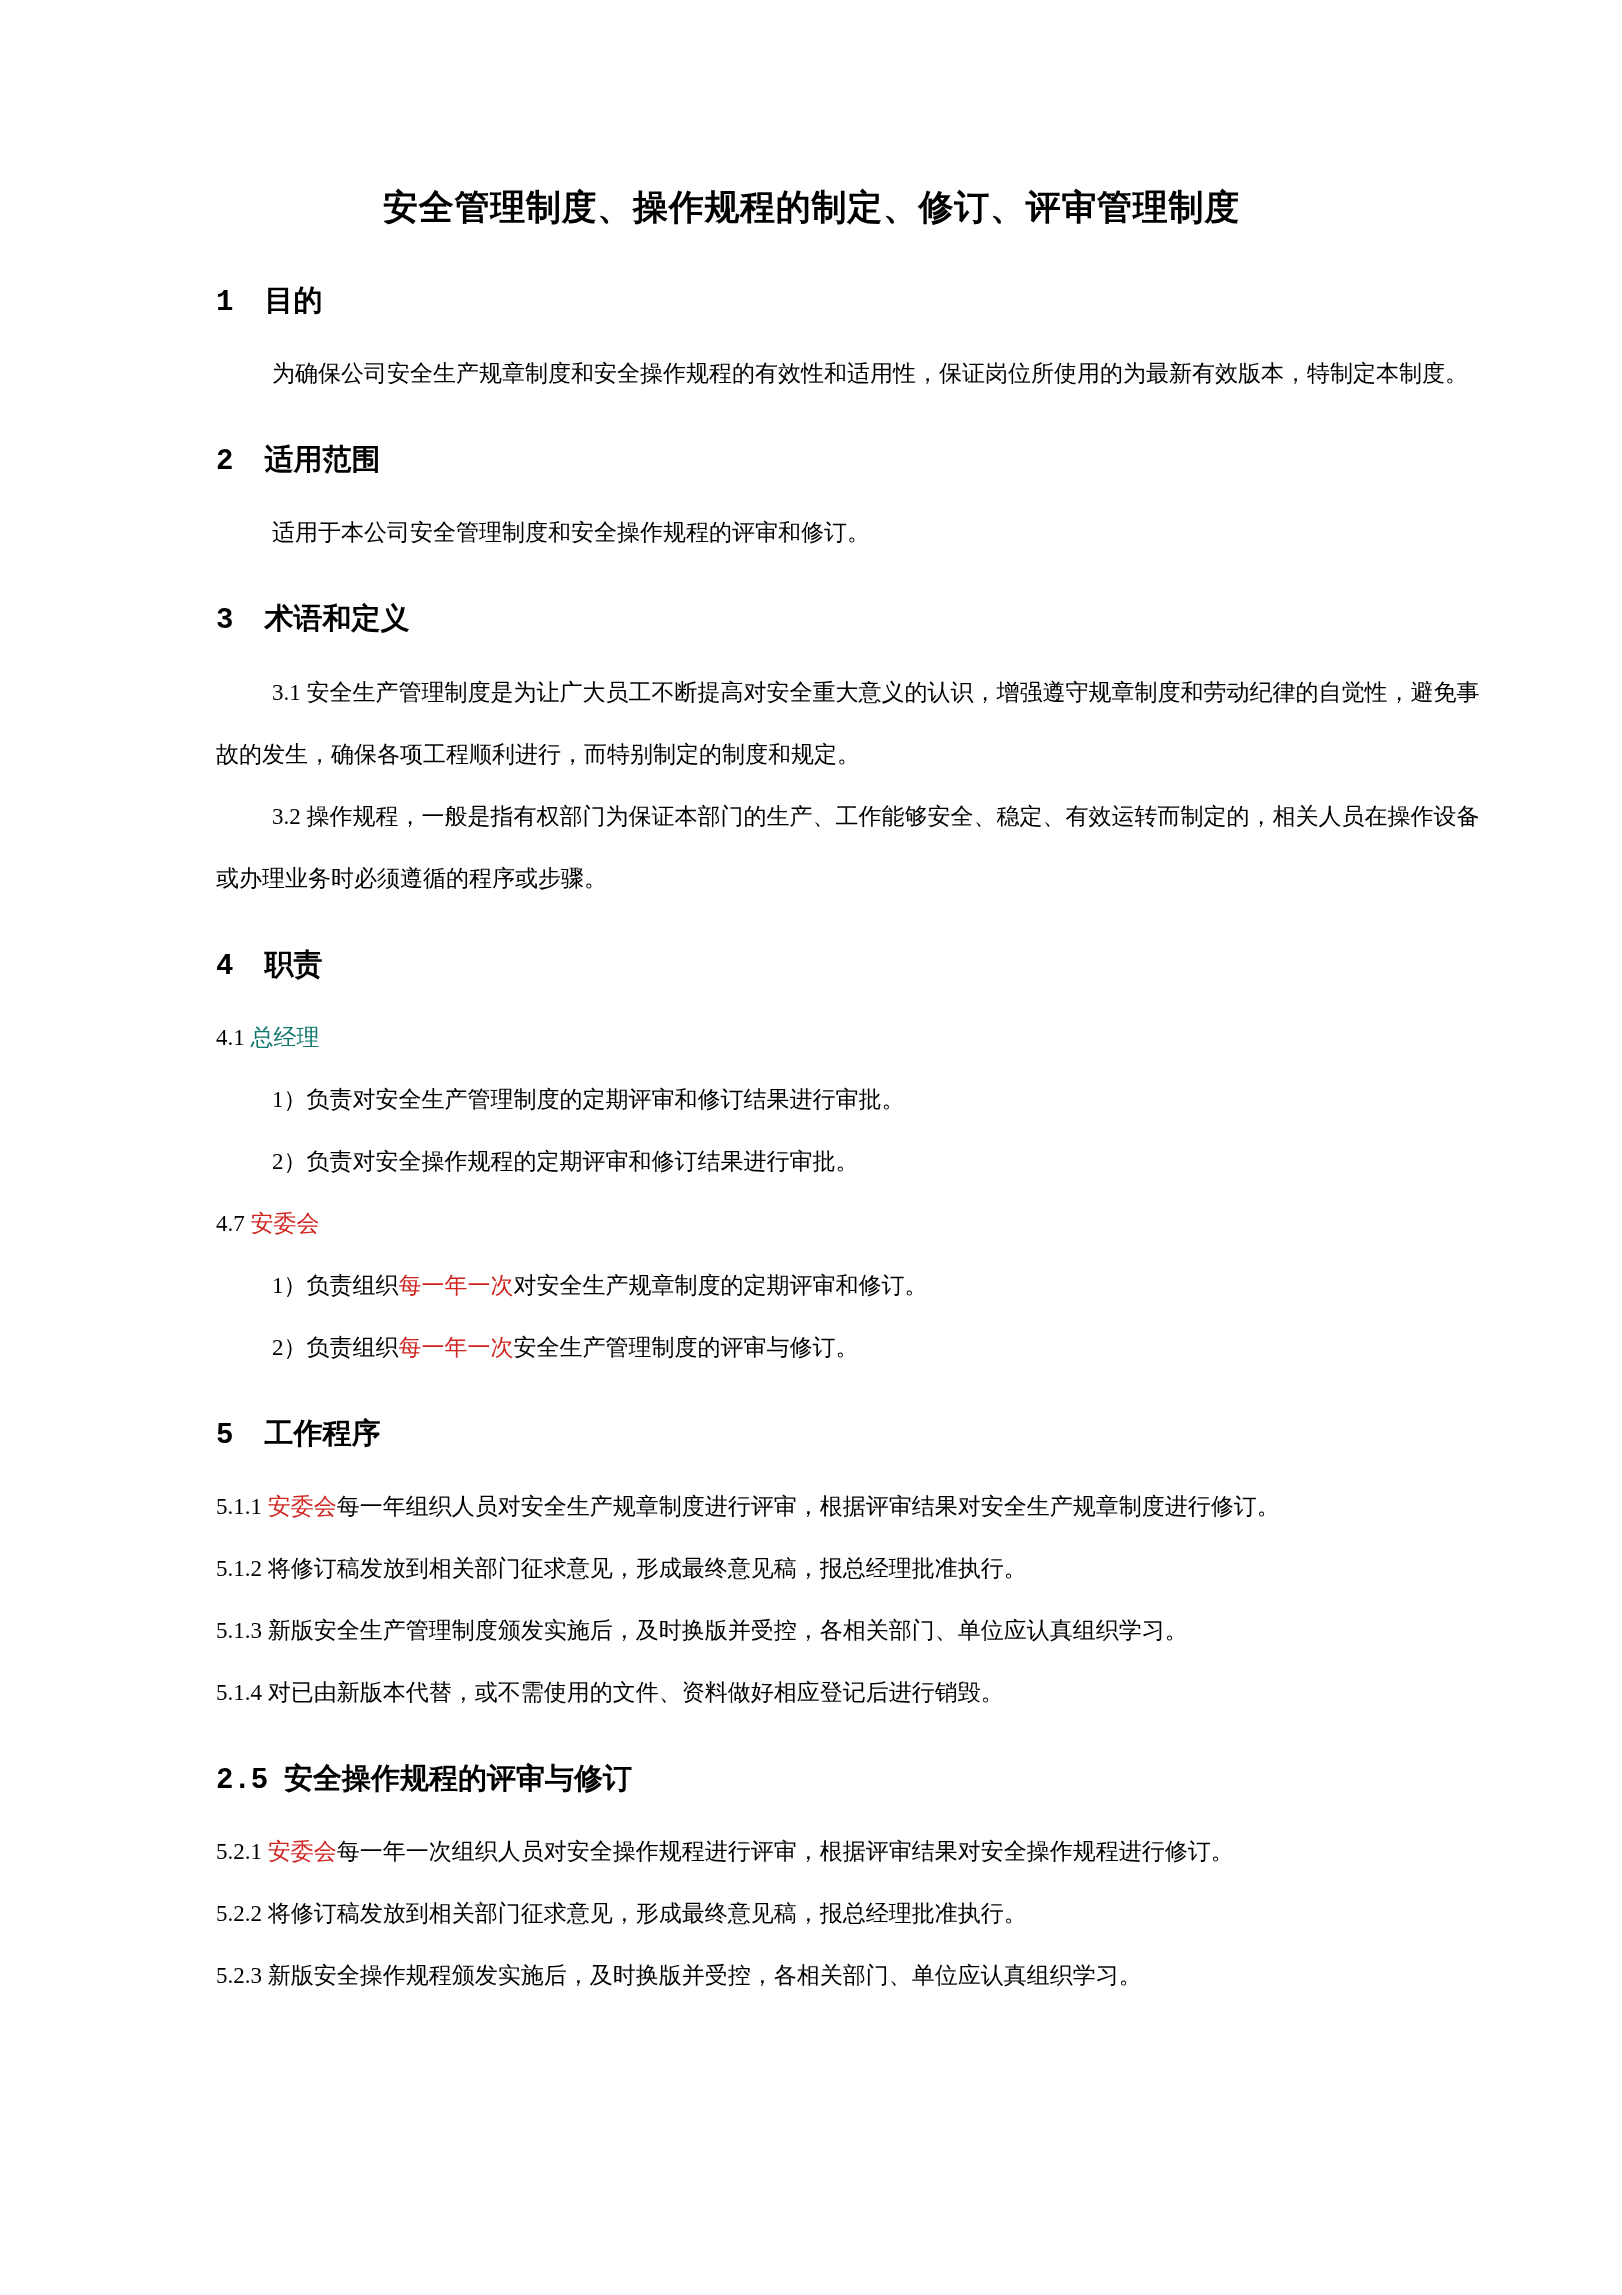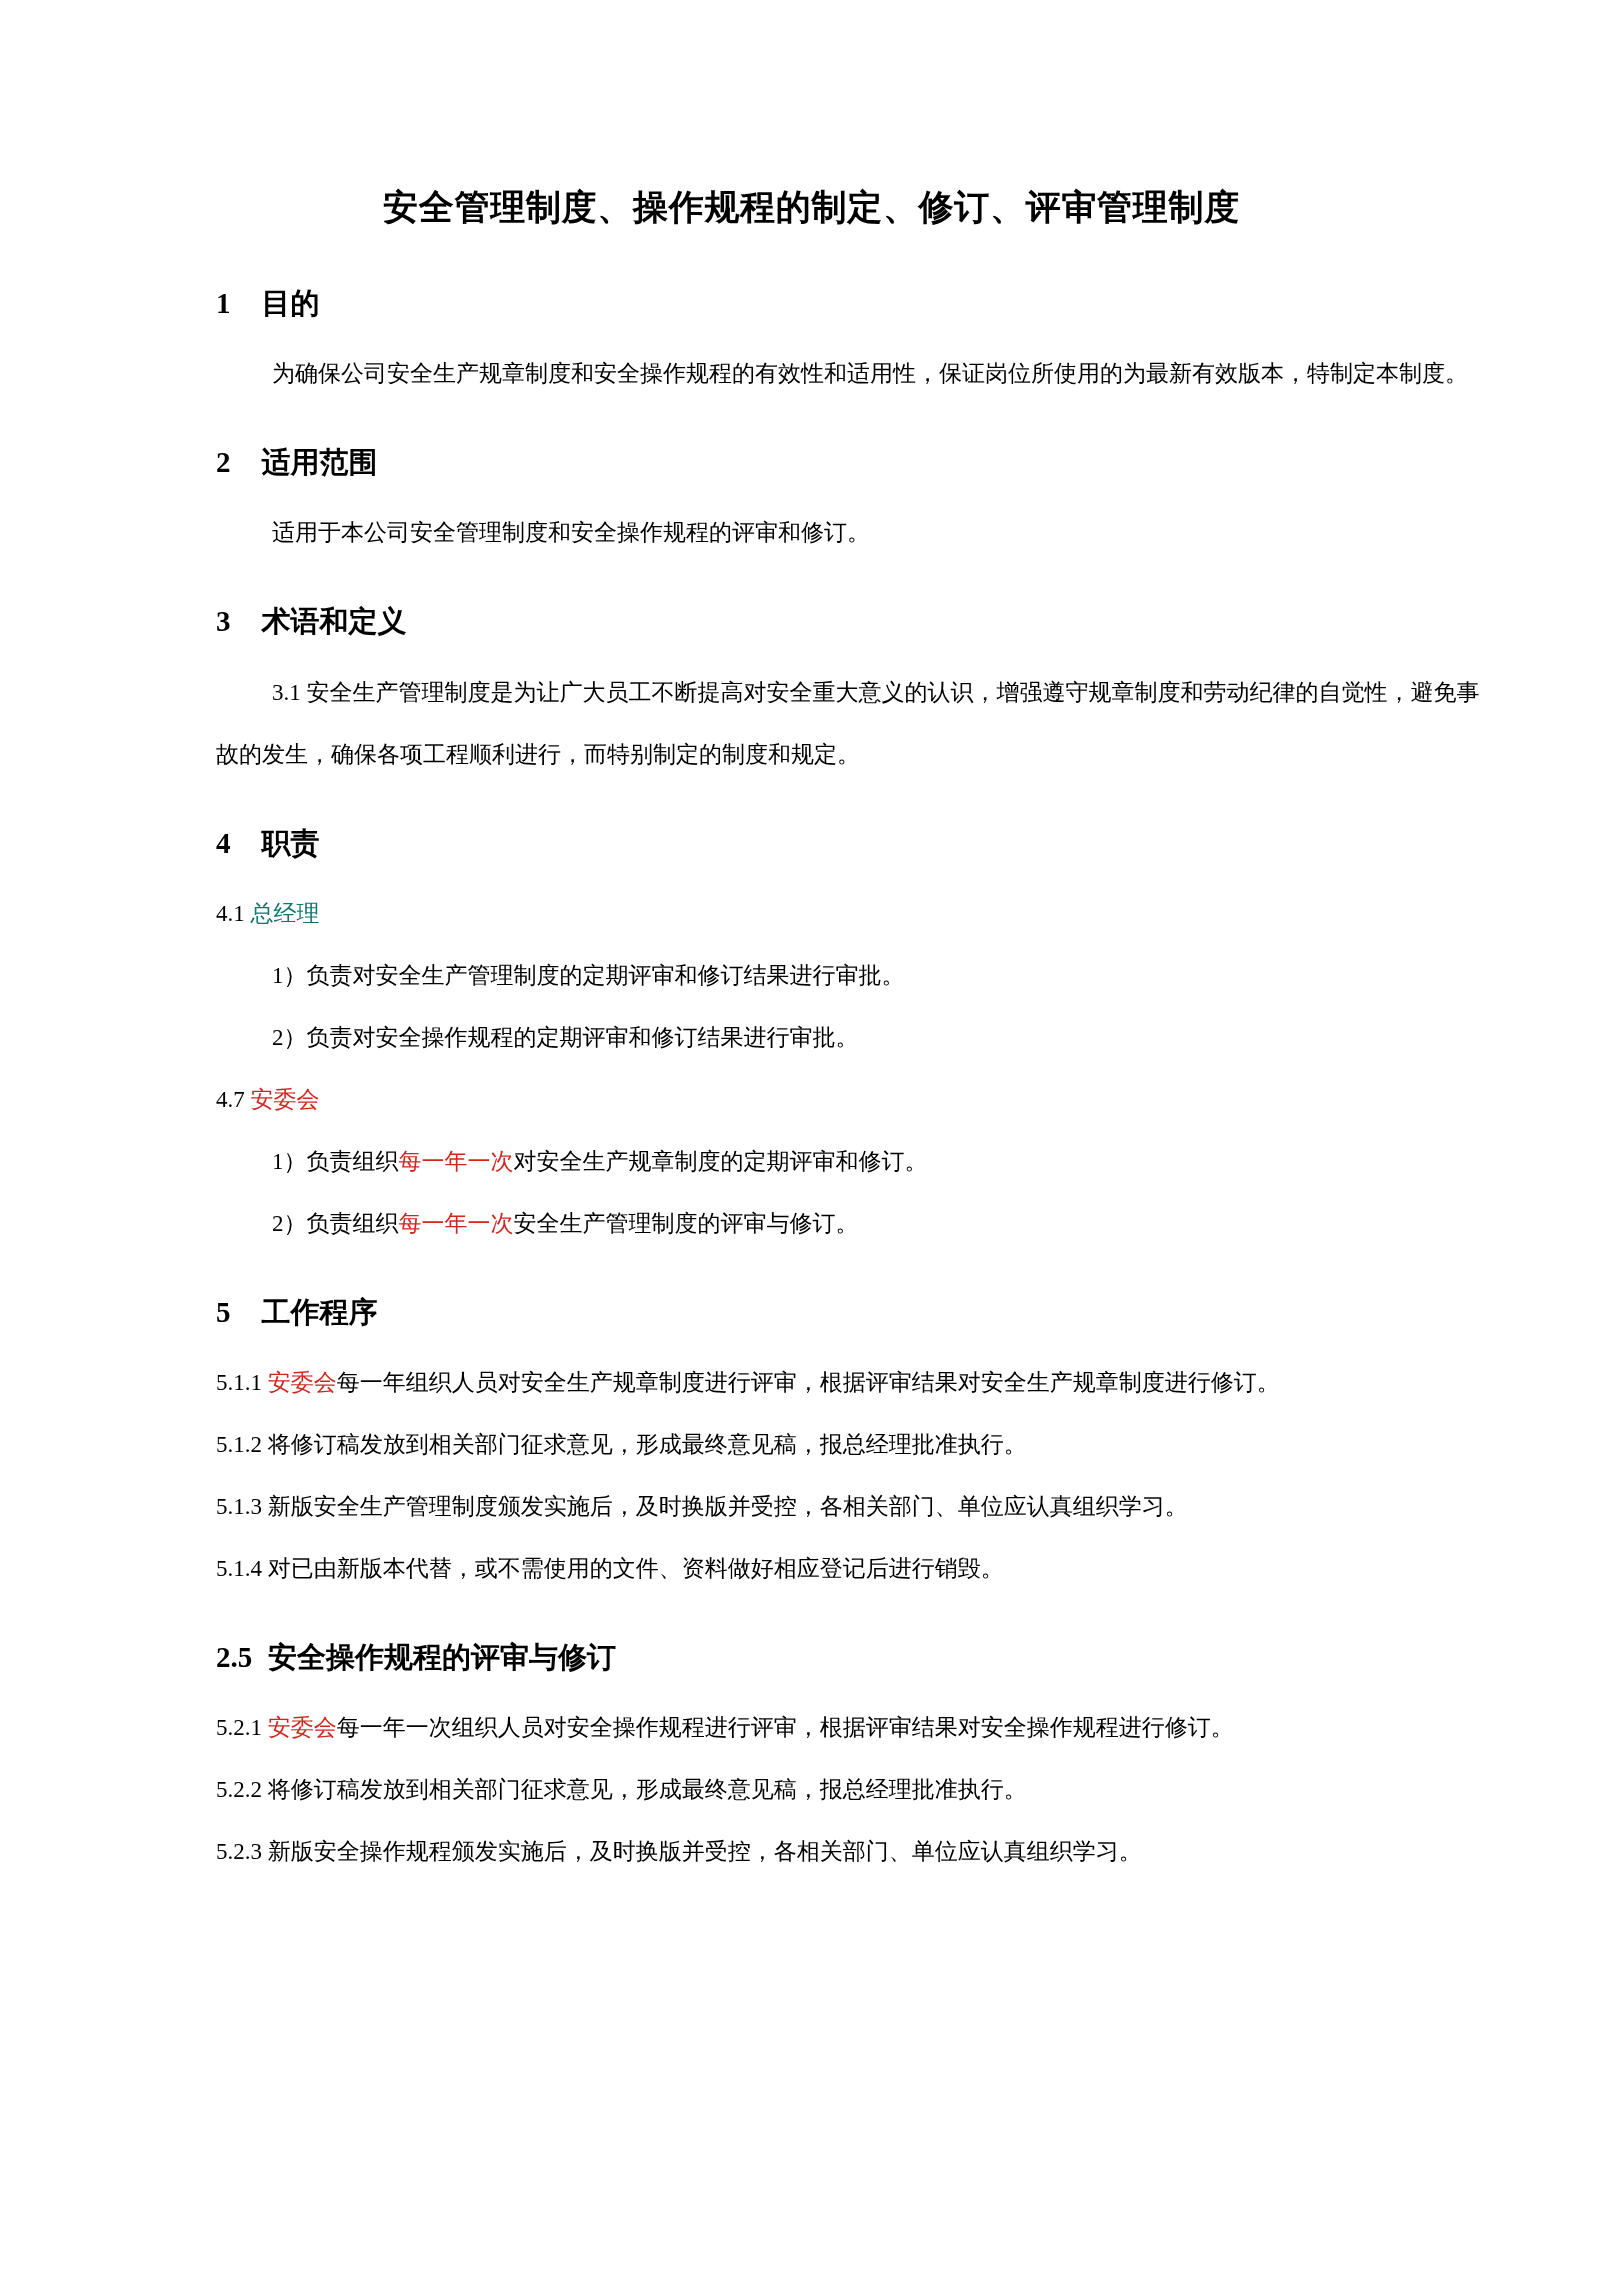--- a/index.html
+++ b/index.html
@@ -27,21 +27,21 @@
     font-family: "Liberation Sans", sans-serif;
     font-weight: bold;
     font-size: 35px;
     line-height: 79px;
     letter-spacing: 0.7px;
     text-align: center;
     margin: 0 0 17px -79px; 
     white-space: nowrap;
   }
   .heading {
-    font-family: Liberation Serif, serif;
+    font-family: Liberation Mono, monospace;
     font-weight: bold;
     font-size: 29px;
     line-height: 62px;
     margin: 26px 0 9.2px 0;
   }
   .heading.h1 .hnum { margin-right: 31px; }
   .heading.h2 .hnum { margin-right: 15.7px; }
   .para, .list-item {
     font-size: 23px;
     line-height: 62px;
@@ -56,20 +56,21 @@
 
 <main class="page">
   <h1 class="doc-title">安全管理制度、操作规程的制定、修订、评审管理制度</h1>
   <section>
       <div class="heading h1"><span class="hnum">1</span><span>目的</span></div>
       <p class="para indent"><span>为确保公司安全生产规章制度和安全操作规程的有效性和适用性，保证岗位所使用的为最新有效版本，特制定本制度。</span></p>
       <div class="heading h1"><span class="hnum">2</span><span>适用范围</span></div>
       <p class="para indent"><span>适用于本公司安全管理制度和安全操作规程的评审和修订。</span></p>
       <div class="heading h1"><span class="hnum">3</span><span>术语和定义</span></div>
       <p class="para indent"><span>3.1 安全生产管理制度是为让广大员工不断提高对安全重大意义的认识，增强遵守规章制度和劳动纪律的自觉性，避免事故的发生，确保各项工程顺利进行，而特别制定的制度和规定。</span></p>
+      <p class="para indent"><span>3.2 操作规程，一般是指有权部门为保证本部门的生产、工作能够安全、稳定、有效运转而制定的，相关人员在操作设备或办理业务时必须遵循的程序或步骤。</span></p>
       <div class="heading h1"><span class="hnum">4</span><span>职责</span></div>
       <p class="para"><span>4.1 </span><span style="color: #0f766e;">总经理</span></p>
       <p class="list-item"><span>1）负责对安全生产管理制度的定期评审和修订结果进行审批。</span></p>
       <p class="list-item"><span>2）负责对安全操作规程的定期评审和修订结果进行审批。</span></p>
       <p class="para"><span>4.7 </span><span style="color: rgb(208, 38, 33);">安委会</span></p>
       <p class="list-item"><span>1）负责组织</span><span style="color: rgb(208, 38, 33);">每一年一次</span><span>对安全生产规章制度的定期评审和修订。</span></p>
       <p class="list-item"><span>2）负责组织</span><span style="color: rgb(208, 38, 33);">每一年一次</span><span>安全生产管理制度的评审与修订。</span></p>
       <div class="heading h1"><span class="hnum">5</span><span>工作程序</span></div>
       <p class="para"><span>5.1.1 </span><span style="color: rgb(208, 38, 33);">安委会</span><span>每一年组织人员对安全生产规章制度进行评审，根据评审结果对安全生产规章制度进行修订。</span></p>
       <p class="para"><span>5.1.2 将修订稿发放到相关部门征求意见，形成最终意见稿，报总经理批准执行。</span></p>

